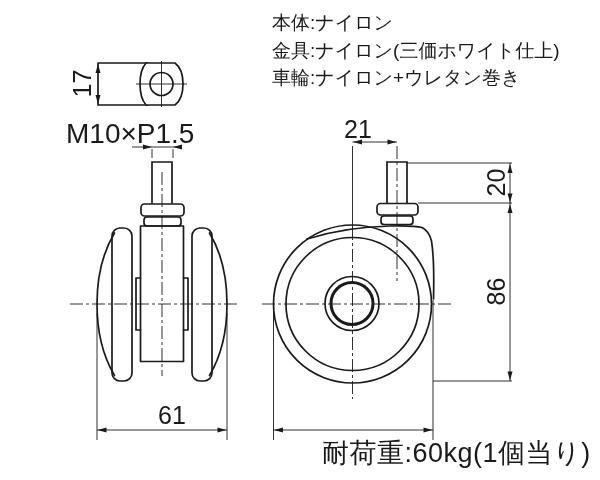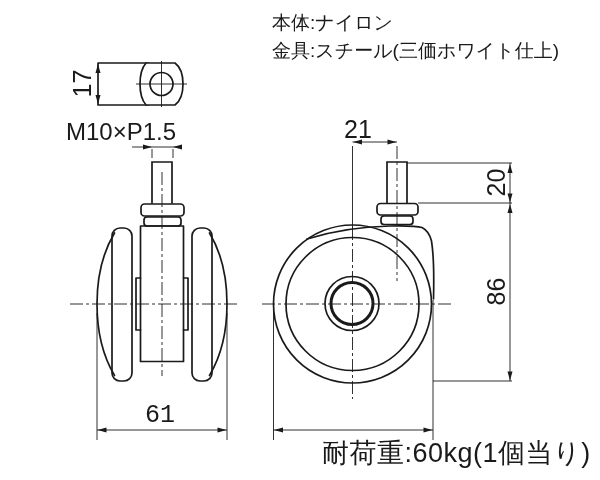--- a/index.html
+++ b/index.html
@@ -14,21 +14,21 @@
   .ol{ fill:none; stroke:var(--line); stroke-width:1.7; stroke-linecap:round; }
   .thk{ fill:none; stroke:var(--line); stroke-width:3; }
   .thin{ fill:none; stroke:var(--line); stroke-width:0.9; }
   .cl{ fill:none; stroke:var(--line); stroke-width:0.9; stroke-dasharray:13 3 3 3; }
   .arw{ fill:var(--line); stroke:none; }
   .nutfill{ fill:var(--bg); stroke:var(--line); stroke-width:1.7; }
   .lbl{ position:absolute; white-space:nowrap; line-height:1; }
   .dim{ font-size:25px; text-align:center; }
   .rot{ transform:rotate(-90deg); }
   .specs{ font-size:19px; line-height:27.5px; }
-  .m10{ font-size:24px; }
+  .m10{ font-size:28px; }
   .load{ font-size:27px; letter-spacing:0.5px; }
 </style>
 </head>
 <body>
 
 <div class="canvas">
 
   <svg width="600" height="480" viewBox="0 0 600 480">
 
     <g>
@@ -97,25 +97,26 @@
 
     <g>
       <path class="thin" d="M273.5 312 V440 M433 300 V440 M273.5 430 H433"></path>
       <polygon class="arw" points="274,430 283,427.5 283,432.5"></polygon>
       <polygon class="arw" points="432.5,430 423.5,427.5 423.5,432.5"></polygon>
     </g>
   </svg>
 
   <div class="lbl specs" style="left:272px; top:9px;">
     <div>本体:ナイロン</div>
-    <div>金具:スチール(三価ホワイト仕上)</div>
+    <div>金具:ナイロン(三価ホワイト仕上)</div>
+    <div>車輪:ナイロン+ウレタン巻き</div>
   </div>
 
   <div class="lbl dim rot" style="left:65px; top:71px; width:34px;">17</div>
   <div class="lbl m10" style="left:66px; top:120px;">M10×P1.5</div>
   <div class="lbl dim" style="left:338px; top:117px; width:40px;">21</div>
   <div class="lbl dim rot" style="left:479px; top:170px; width:34px;">20</div>
   <div class="lbl dim rot" style="left:479px; top:279px; width:34px;">86</div>
-  <div class="lbl dim" style="left:140px; top:403px; width:40px;font-family:Liberation Mono, monospace;">61</div>
+  <div class="lbl dim" style="left:152px; top:403px; width:40px;">61</div>
 
   <div class="lbl load" style="left:322px; top:440px;">耐荷重:60kg(1個当り)</div>
 
 </div>
 
 </body></html>

